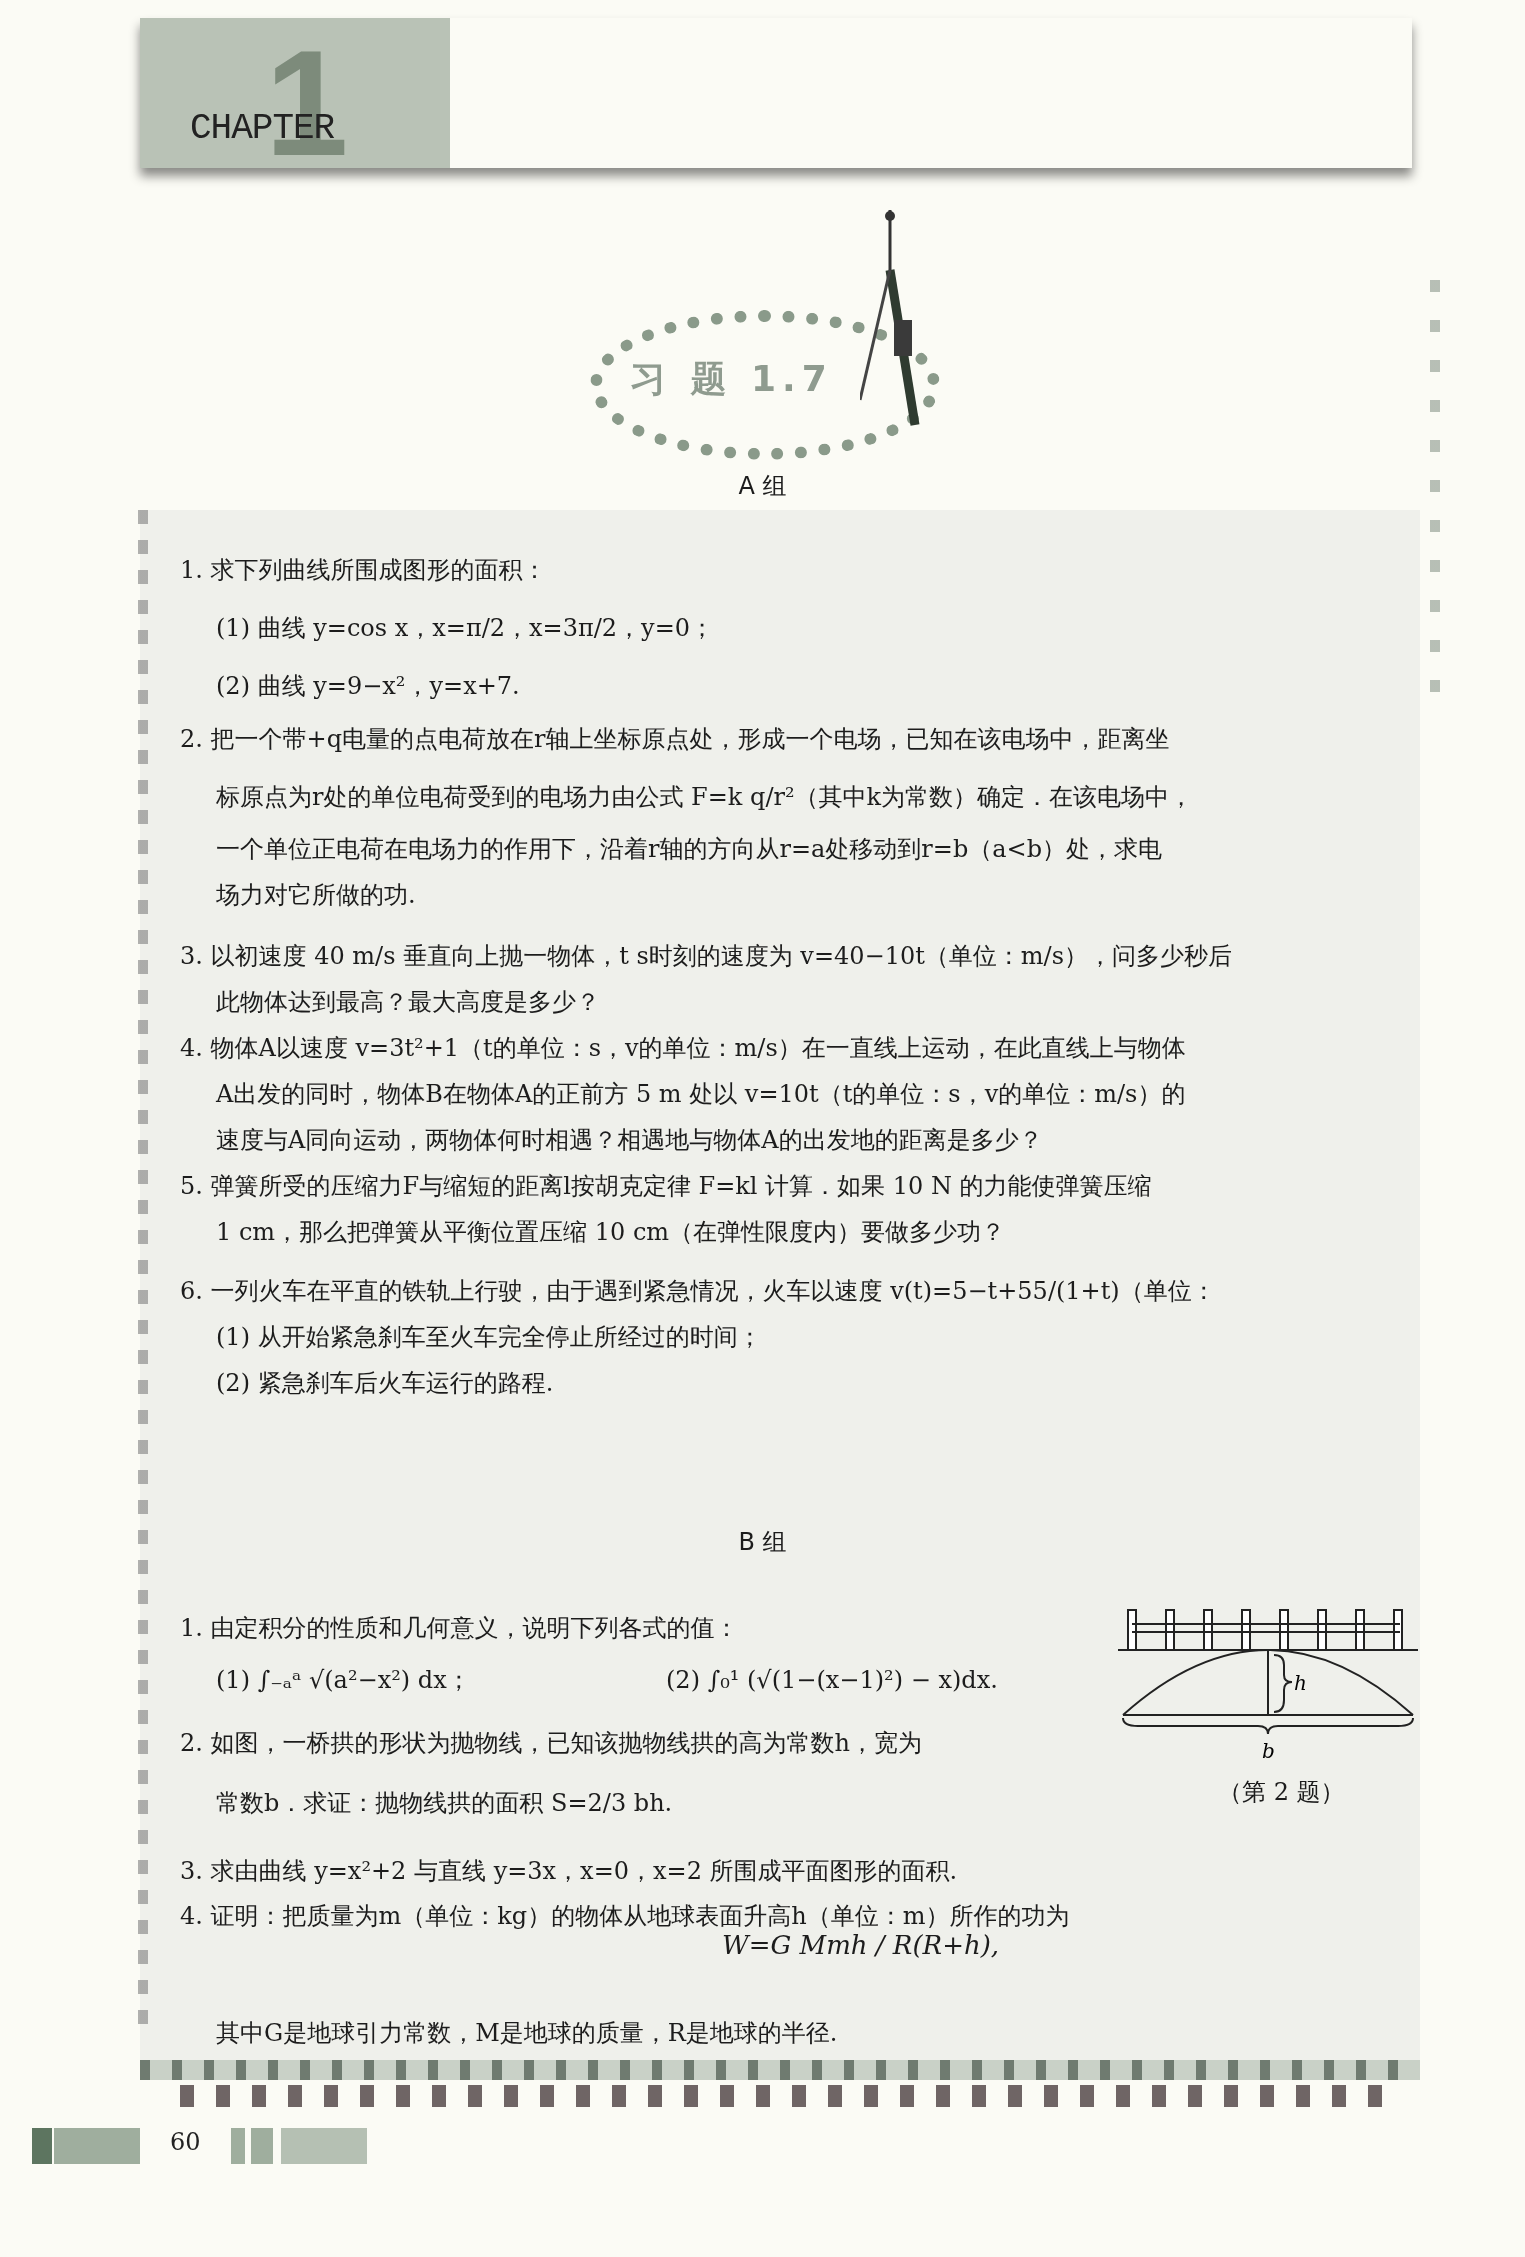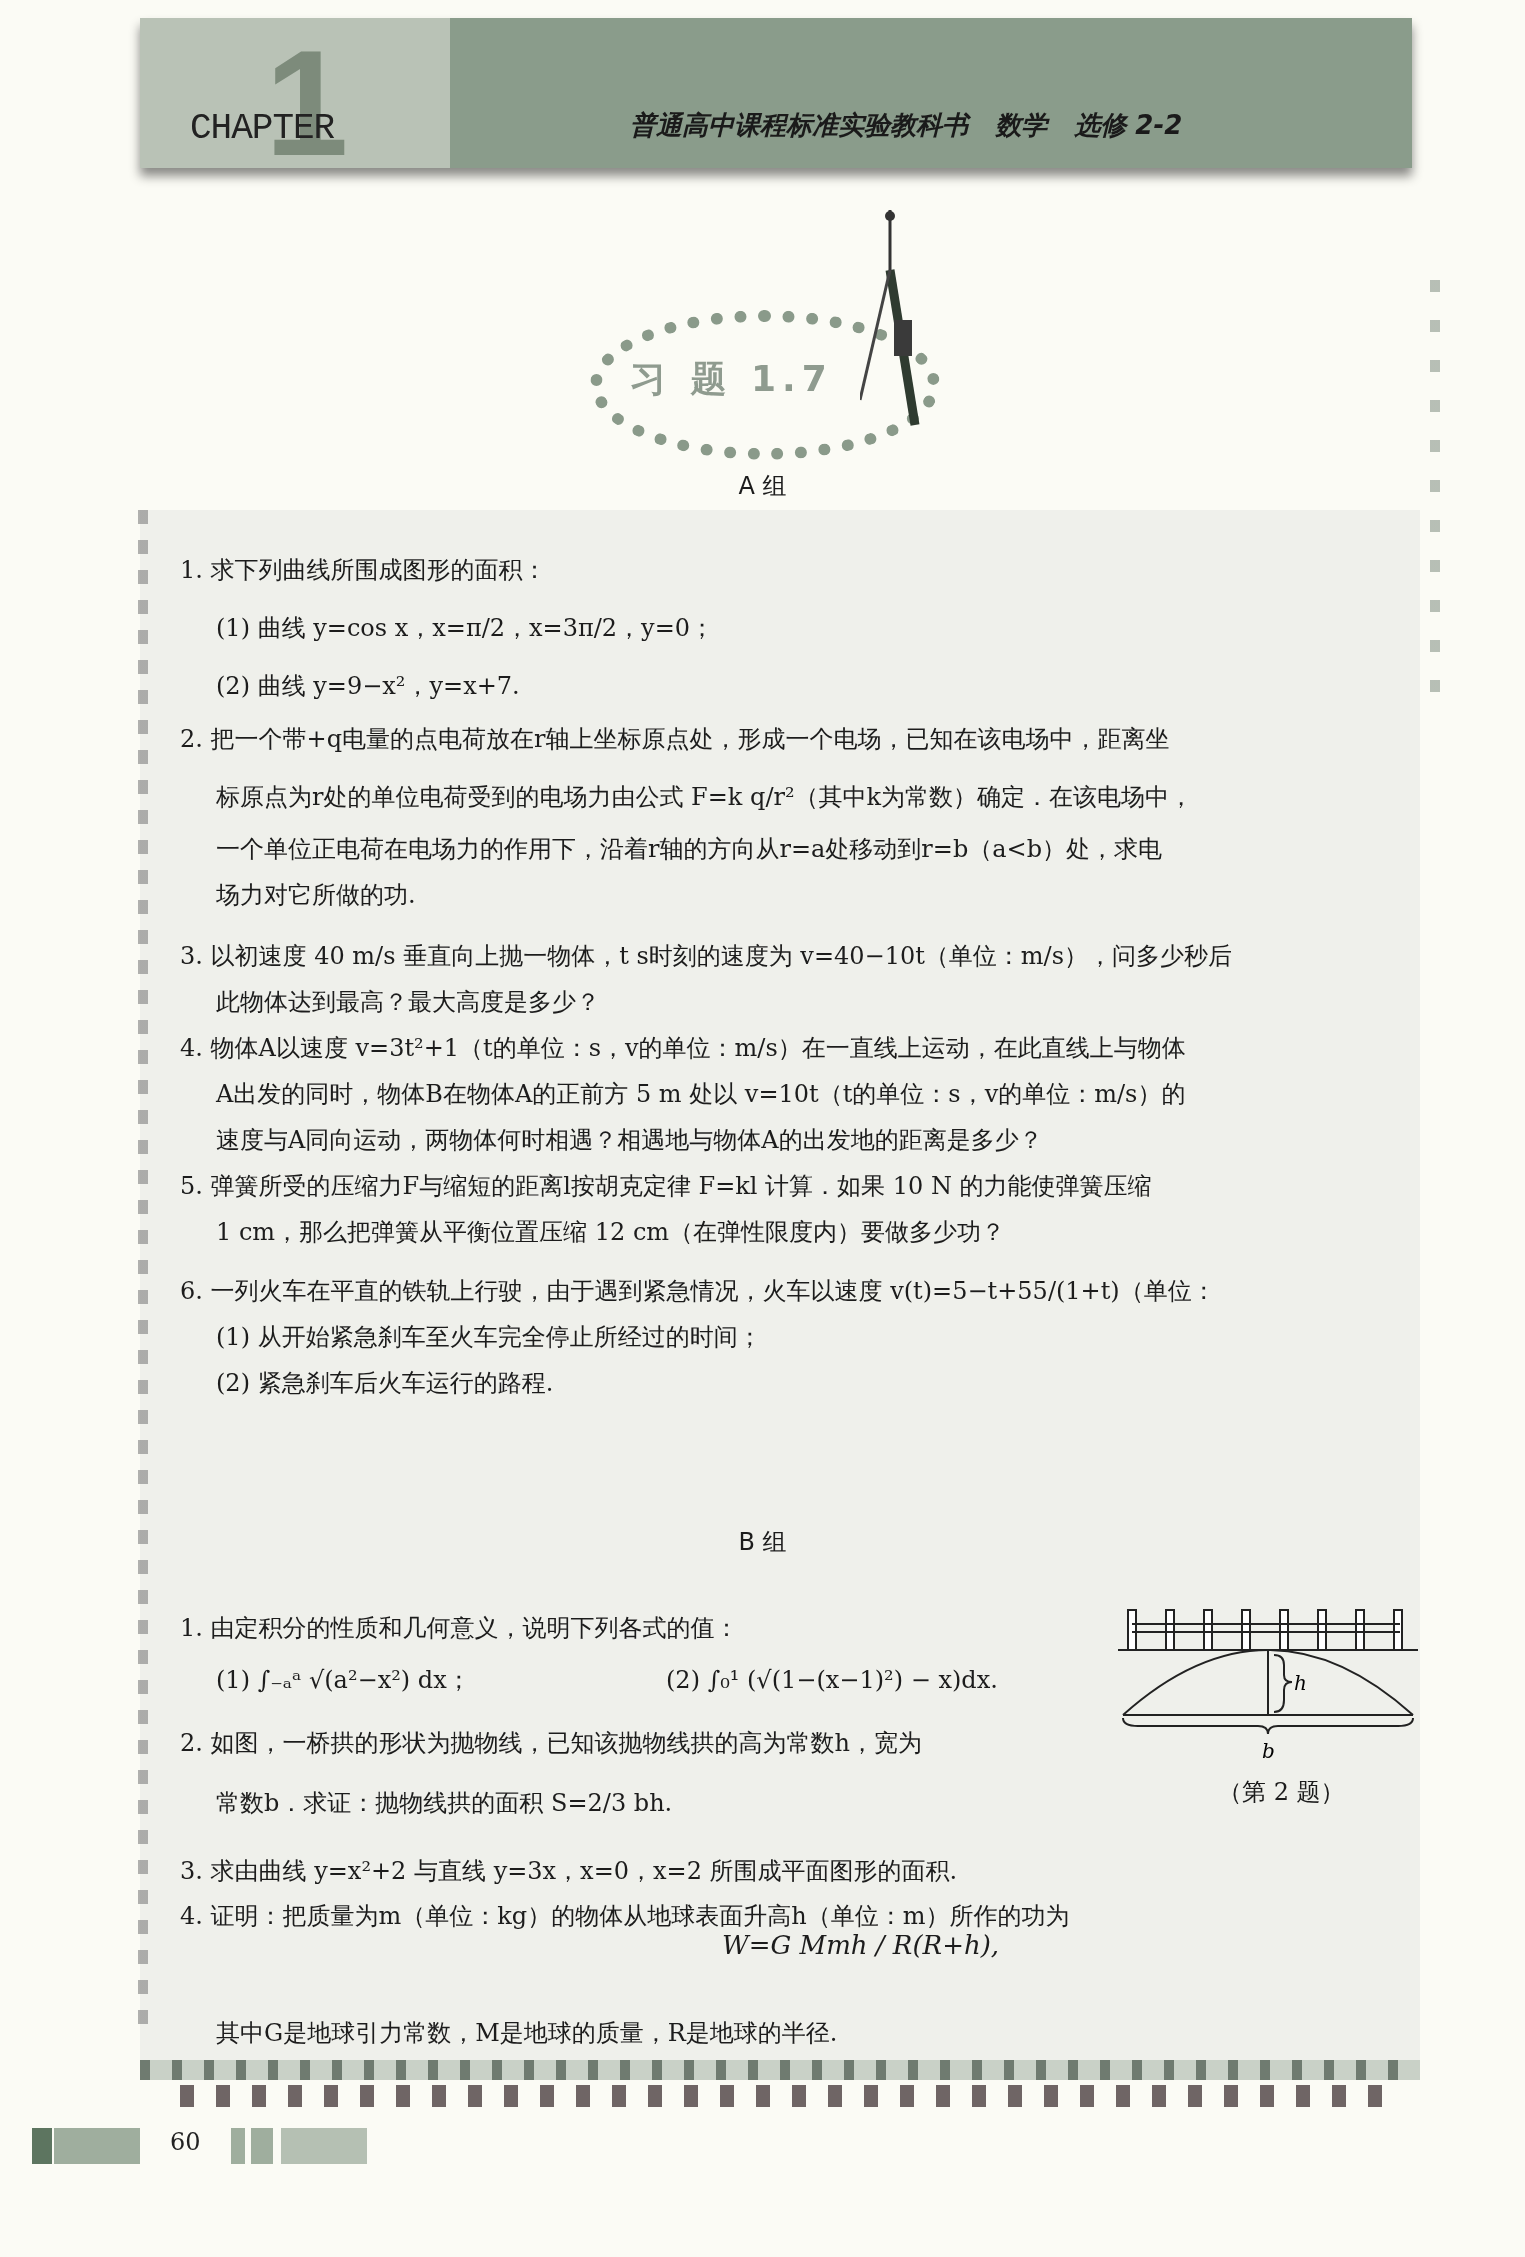--- a/index.html
+++ b/index.html
@@ -97,23 +97,20 @@
 <div class="page-bg"></div>
 <div class="page-bg-top"></div>
 <div class="left-ticks"></div>
 <div class="right-ticks"></div>
 
 <div class="header">
   <div class="chapter-box">
     <span class="chapter-num">1</span>
     <span class="chapter-word">CHAPTER</span>
   </div>
-  <div class="band">
-    <span class="book-title">普通高中课程标准实验教科书   数学   选修 2-2</span>
-  </div>
 </div>
 
 <div class="exercise-badge"></div>
 <div class="exercise-title">习 题 1.7</div>
 <svg class="compass" viewBox="0 0 60 230">
   <line x1="30" y1="0" x2="30" y2="60" stroke="#333" stroke-width="3"></line>
   <circle cx="30" cy="6" r="5" fill="#333"></circle>
   <line x1="30" y1="60" x2="55" y2="215" stroke="#2f3b30" stroke-width="9"></line>
   <line x1="30" y1="60" x2="0" y2="190" stroke="#444" stroke-width="3"></line>
   <rect x="34" y="110" width="18" height="36" fill="#3a3a3a"></rect>
@@ -140,21 +137,21 @@
 </div>
 
 <div class="problem" style="top:1025px; width:1200px;">
   <div><span>4.</span> <span>物体A以速度 v=3t²+1（t的单位：s，v的单位：m/s）在一直线上运动，在此直线上与物体</span></div>
   <div class="indent">A出发的同时，物体B在物体A的正前方 5 m 处以 v=10t（t的单位：s，v的单位：m/s）的</div>
   <div class="indent">速度与A同向运动，两物体何时相遇？相遇地与物体A的出发地的距离是多少？</div>
 </div>
 
 <div class="problem" style="top:1163px; width:1200px;">
   <div><span>5.</span> <span>弹簧所受的压缩力F与缩短的距离l按胡克定律 F=kl 计算．如果 10 N 的力能使弹簧压缩</span></div>
-  <div class="indent">1 cm，那么把弹簧从平衡位置压缩 12 cm（在弹性限度内）要做多少功？</div>
+  <div class="indent">1 cm，那么把弹簧从平衡位置压缩 10 cm（在弹性限度内）要做多少功？</div>
 </div>
 
 <div class="problem" style="top:1268px; width:1200px;">
   <div><span>6.</span> <span>一列火车在平直的铁轨上行驶，由于遇到紧急情况，火车以速度 v(t)=5−t+55/(1+t)（单位：</span></div>
   <div class="indent">(1) 从开始紧急刹车至火车完全停止所经过的时间；</div>
   <div class="indent">(2) 紧急刹车后火车运行的路程.</div>
 </div>
 
 <div class="group-title" style="top:1526px;">B 组</div>
 

